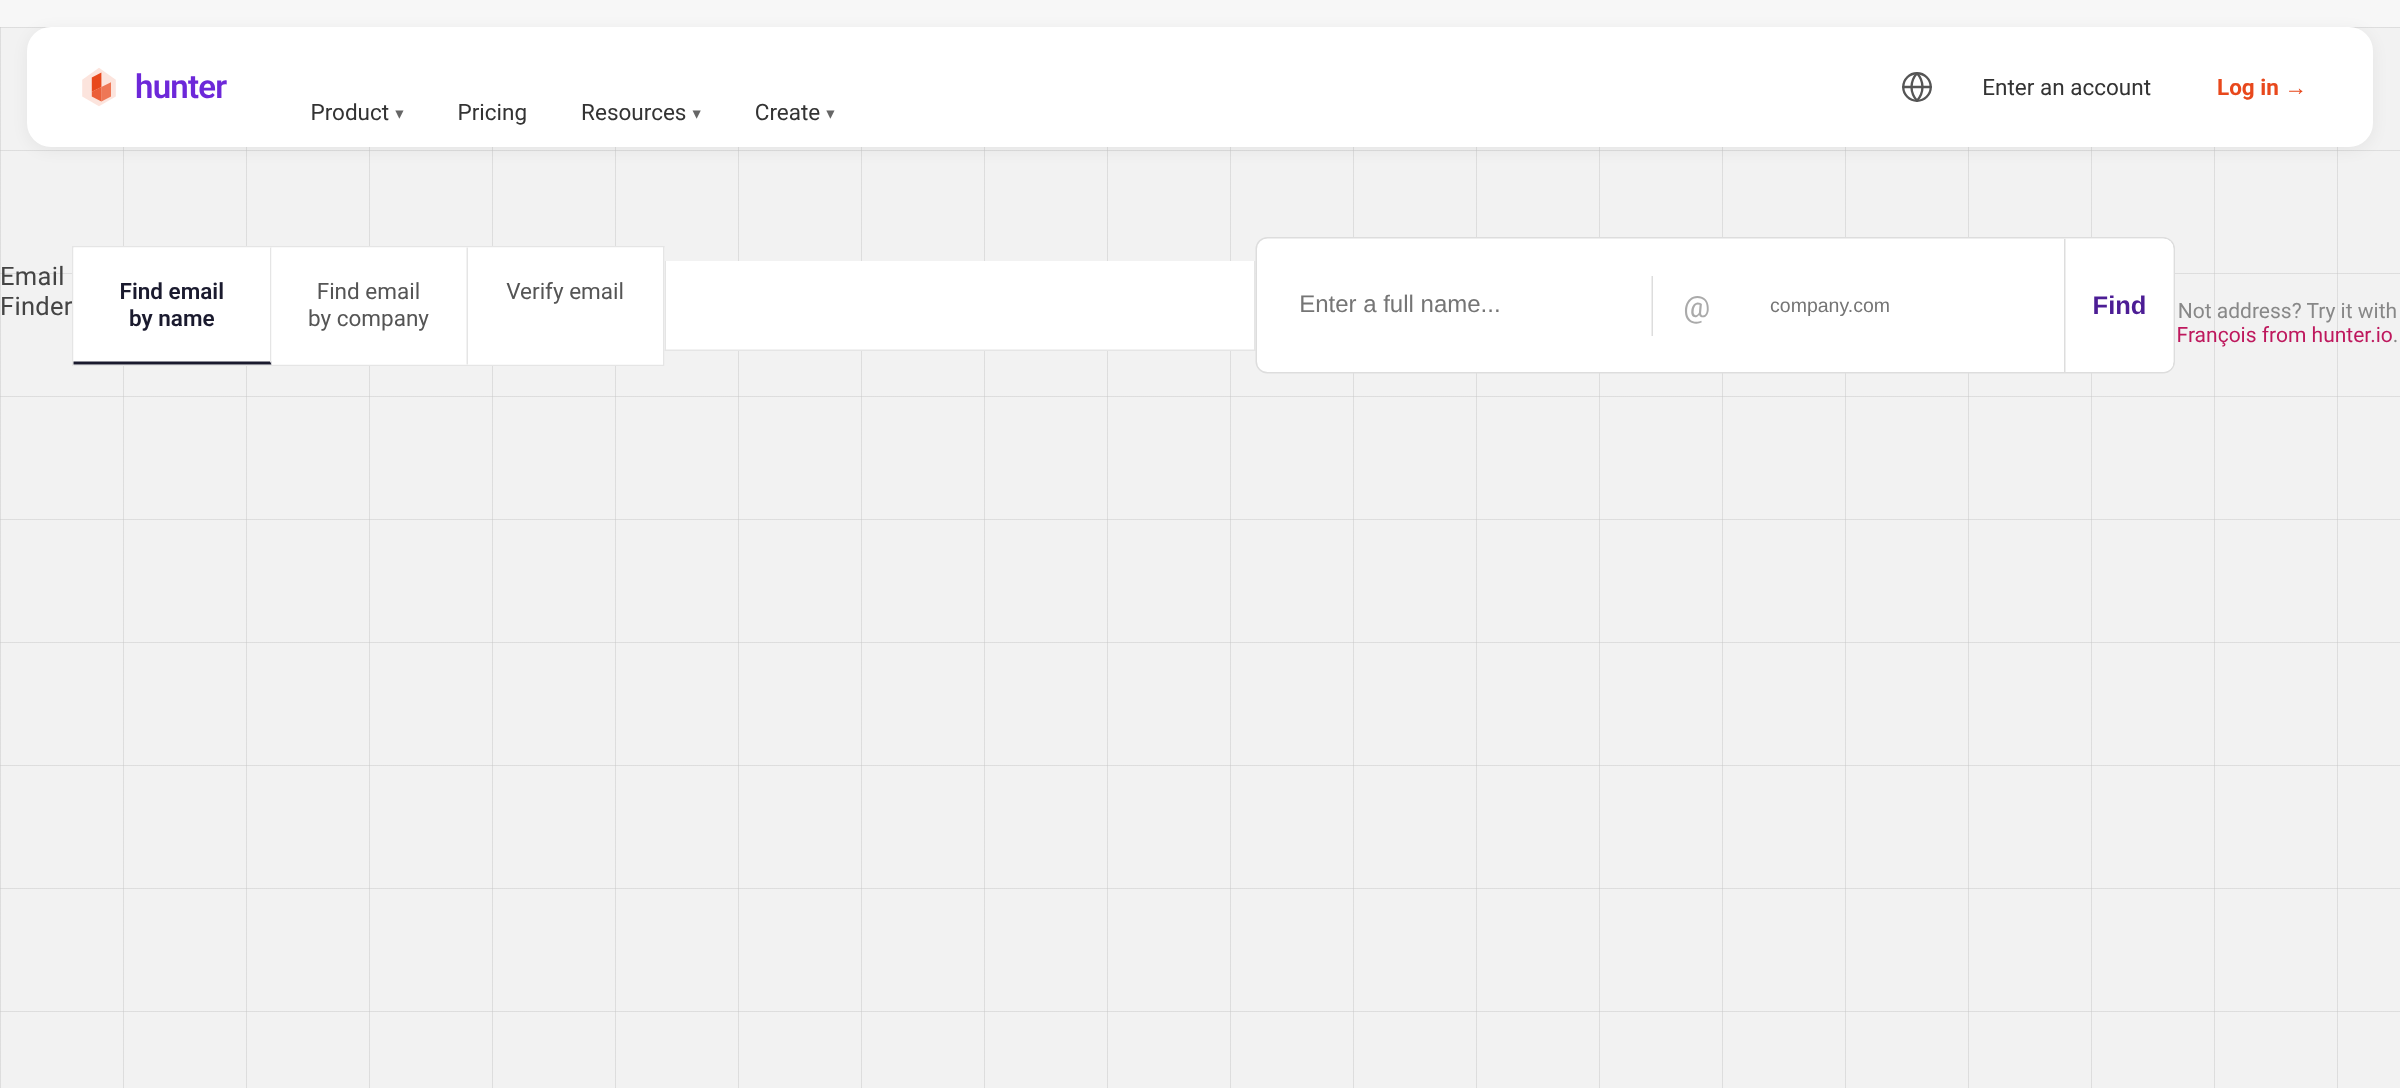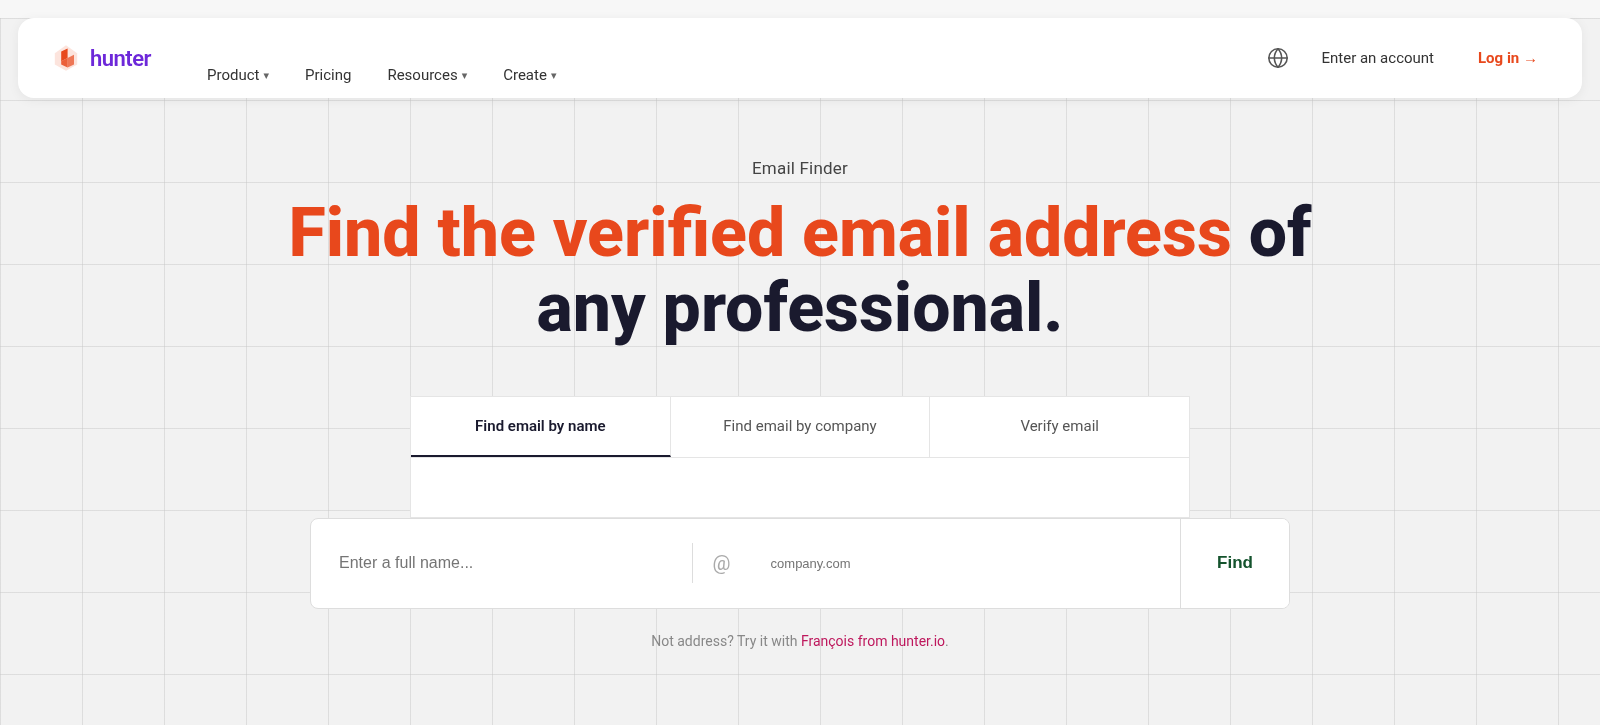--- a/index.html
+++ b/index.html
@@ -106,21 +106,20 @@
       border-radius: 8px;
       display: flex;
       align-items: center;
       gap: 4px;
       transition: background 0.2s;
     }
 
     
     .main-content {
       display: flex;
-      flex-direction: column;
       align-items: center;
       padding-top: 60px;
     }
 
     .page-subtitle {
       font-size: 17px;
       color: #444;
       margin-bottom: 18px;
       letter-spacing: 0.2px;
     }
@@ -235,25 +234,25 @@
       font-size: 13px;
       color: #aaa;
       height: 100%;
       background: transparent;
     }
 
     .find-button {
       background: white;
       border: none;
       border-left: 1px solid #ddd;
-      padding: 0 36px;
+      padding: 0 18px;
       height: 100%;
       font-size: 17px;
       font-weight: 600;
-      color: #14532d;
+      color: #4c1d95;
       cursor: pointer;
       transition: background 0.2s;
     }
 
     
     .footer-hint {
       margin-top: 24px;
       font-size: 14px;
       color: #888;
       text-align: center;
@@ -334,24 +333,20 @@
           <path d="M12 2a15.3 15.3 0 0 1 4 10 15.3 15.3 0 0 1-4 10 15.3 15.3 0 0 1-4-10 15.3 15.3 0 0 1 4-10z"></path>
         </svg>
         <a class="create-account-btn">Enter an account</a>
         <a class="login-btn">Log in →</a>
       </div>
     </nav>
 
     <main class="main-content">
       <p class="page-subtitle">Email Finder</p>
 
-      <h1 class="hero-heading">
-        <span class="hero-orange">Find the verified email address</span>
-        <span class="hero-dark"> <span>of</span><br><span>any professional.</span></span>
-      </h1>
 
       <div class="tabs-container">
         <div class="tabs-row">
           <div class="tab-item active">
             <span>Find email by name</span>
           </div>
           <div class="tab-item">
             <span>Find email by company</span>
           </div>
           <div class="tab-item">

